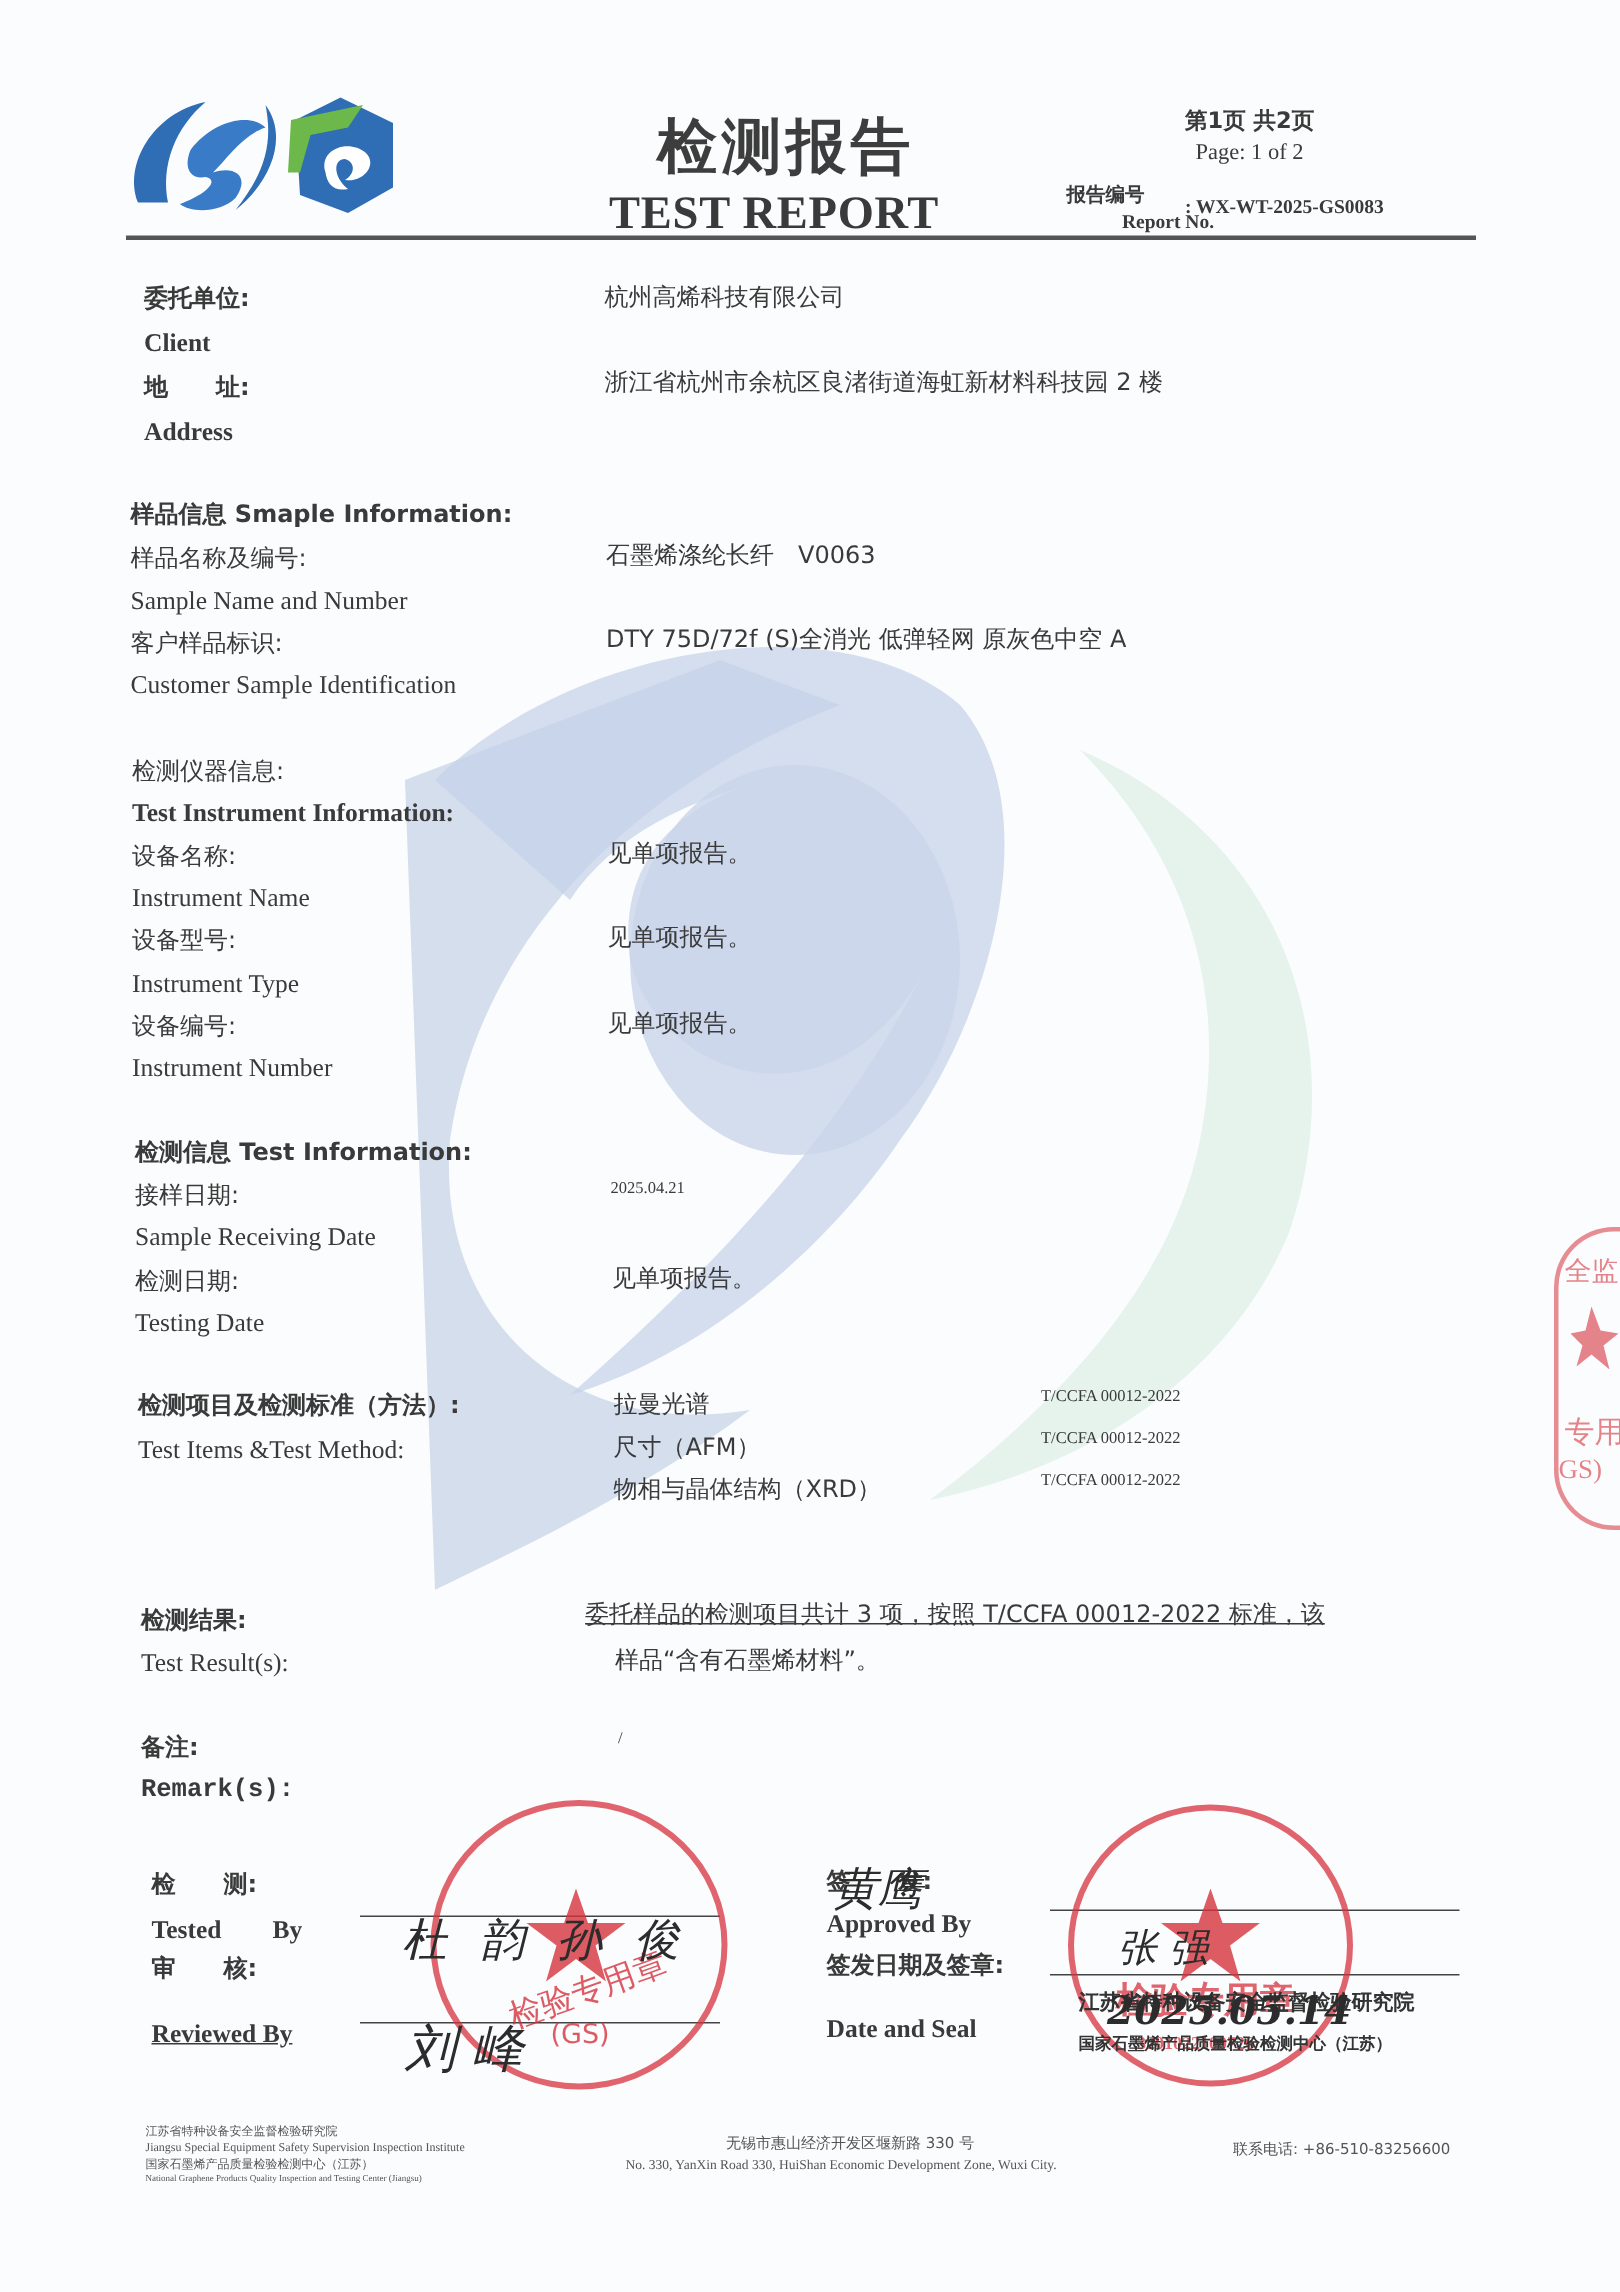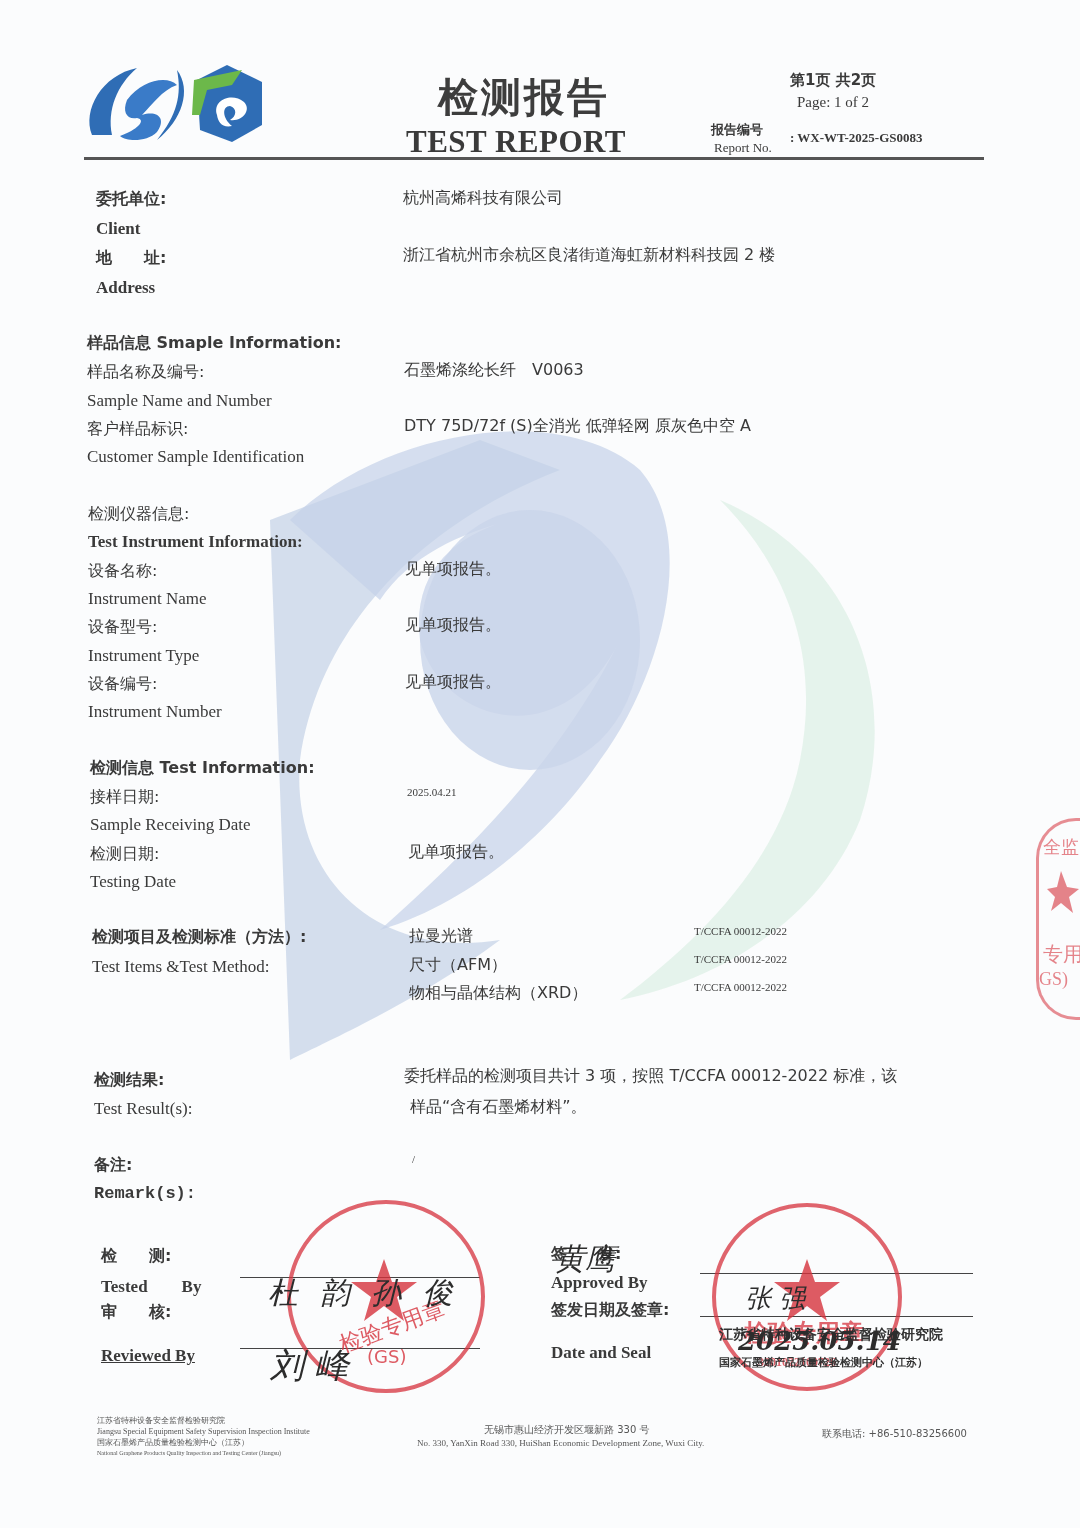--- a/index.html
+++ b/index.html
@@ -10,21 +10,21 @@
     color:#3a3a3a;
   }
   .abs { position:absolute; }
   .wm { position:absolute; left:0; top:0; width:1080px; height:1528px; pointer-events:none; }
   .logo { position:absolute; left:82px; top:60px; width:185px; height:85px; }
   .title-cn { position:absolute; left:438px; top:70px; font-size:40px; font-weight:bold; letter-spacing:3px; color:#3d3d3d; font-family:"DejaVu Sans",sans-serif; }
   .title-en { position:absolute; left:406px; top:124px; font-size:31px; font-weight:bold; color:#3a3a3a; letter-spacing:0.5px; }
   .page-cn { position:absolute; left:790px; top:71px; font-size:15px; font-weight:bold; font-family:"DejaVu Sans",sans-serif; }
   .page-en { position:absolute; left:797px; top:94px; font-size:15px; font-weight:normal; }
   .rno-cn { position:absolute; left:711px; top:121px; font-size:13px; font-weight:bold; font-family:"DejaVu Sans",sans-serif; }
-  .rno-en { position:absolute; left:714px; top:140px; font-size:13px; font-weight:normal; }
+  .rno-en { position:absolute; left:748px; top:140px; font-size:13px; font-weight:bold; }
   .rno-val { position:absolute; left:790px; top:130px; font-size:13px; font-weight:bold; }
   .hr { position:absolute; left:84px; top:157px; width:900px; height:3px; background:#555; }
   .lbl { position:absolute; font-size:17px; color:#3a3a3a; white-space:nowrap; }
   .lbl.cn { font-family:"DejaVu Sans",sans-serif; font-size:16px; }
   .b { font-weight:bold; }
   .val { position:absolute; font-size:11px; color:#3a3a3a; white-space:nowrap; }
   .val.cn { font-family:"DejaVu Sans",sans-serif; font-size:16px; }
   .line { position:absolute; height:1px; background:#444; }
   .stamp { position:absolute; border-radius:50%; border:4px solid rgba(214,50,60,0.75); }
   .sig { position:absolute; font-family:"DejaVu Serif",serif; font-style:italic; color:#2c2c2c; font-size:30px; white-space:nowrap;margin-top:41px; }
@@ -98,21 +98,21 @@
 <div class="lbl" style="left:92px;top:957px;">Test Items &amp;Test Method:</div>
 <div class="val cn" style="left:409px;top:926px;">拉曼光谱</div>
 <div class="val" style="left:694px;top:925px;">T/CCFA 00012-2022</div>
 <div class="val cn" style="left:409px;top:955px;">尺寸（AFM）</div>
 <div class="val" style="left:694px;top:953px;">T/CCFA 00012-2022</div>
 <div class="val cn" style="left:409px;top:983px;">物相与晶体结构（XRD）</div>
 <div class="val" style="left:694px;top:981px;">T/CCFA 00012-2022</div>
 
 <div class="lbl cn b" style="left:94px;top:1070px;">检测结果:</div>
 <div class="lbl" style="left:94px;top:1099px;">Test Result(s):</div>
-<div class="val cn" style="left:404px;top:1066px;">委托样品的检测项目共计 3 项，按照 T/CCFA 00012-2022 标准，该</div>
+<div class="val cn" style="left:390px;top:1066px;text-decoration:underline;">委托样品的检测项目共计 3 项，按照 T/CCFA 00012-2022 标准，该</div>
 <div class="val cn" style="left:410px;top:1097px;">样品“含有石墨烯材料”。</div>
 
 <div class="lbl cn b" style="left:94px;top:1155px;">备注:</div>
 <div class="lbl b" style="left:94px;top:1184px;font-family:Liberation Mono, monospace;">Remark(s):</div>
 <div class="val" style="left:412px;top:1153px;">/</div>
 
 <div class="lbl cn b" style="left:101px;top:1246px;">检　　测:</div>
 <div class="lbl b" style="left:101px;top:1275px;">Tested　　By</div>
 <div class="lbl cn b" style="left:101px;top:1302px;">审　　核:</div>
 <div class="lbl b" style="left:101px;top:1346px;text-decoration:underline;">Reviewed By</div>

